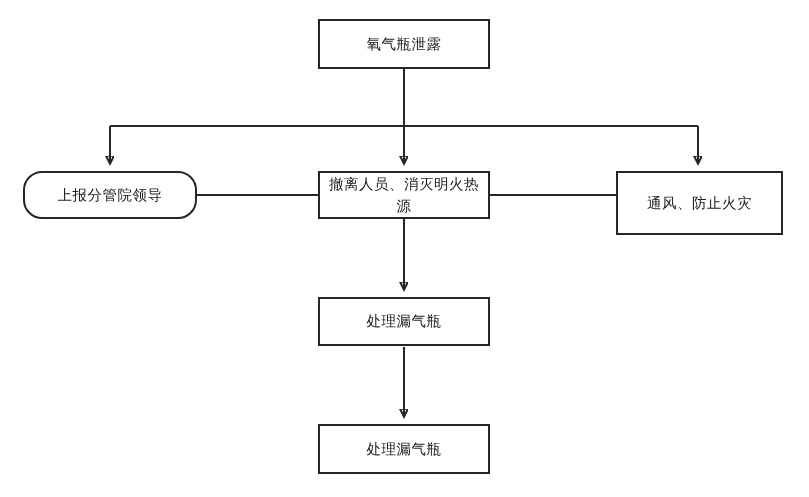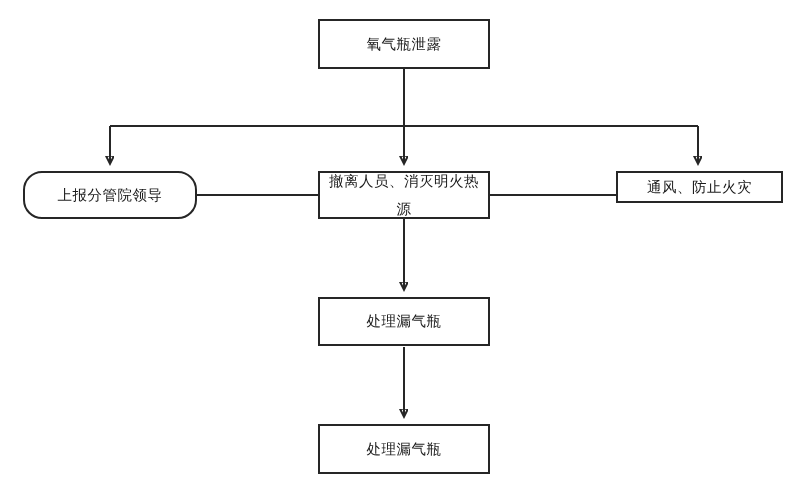--- a/index.html
+++ b/index.html
@@ -38,25 +38,25 @@
     padding: 0 6px;
     z-index: 2;
   }
   .node-label {
     display: block;
     width: 100%;
   }
   #node-leak      { left: 318px; top: 19px;  width: 172px; height: 50px; }
   #node-report    { left: 23px;  top: 171px; width: 174px; height: 48px; border-radius: 19px; }
   #node-evacuate  { left: 318px; top: 171px; width: 172px; height: 48px; }
-  #node-ventilate { left: 616px; top: 171px; width: 167px; height: 32px; justify-content: flex-end; }
+  #node-ventilate { left: 616px; top: 171px; width: 167px; height: 64px; justify-content: flex-end; }
   #node-handle    { left: 318px; top: 297px; width: 172px; height: 49px; }
   #node-write     { left: 318px; top: 424px; width: 172px; height: 50px; }
 
-  #node-evacuate .node-label { line-height: 28px; }
+  #node-evacuate .node-label { line-height: 22px; }
 
   svg#edges {
     position: absolute;
     left: 0;
     top: 0;
     width: 809px;
     height: 497px;
     z-index: 1;
     pointer-events: none;
   }

